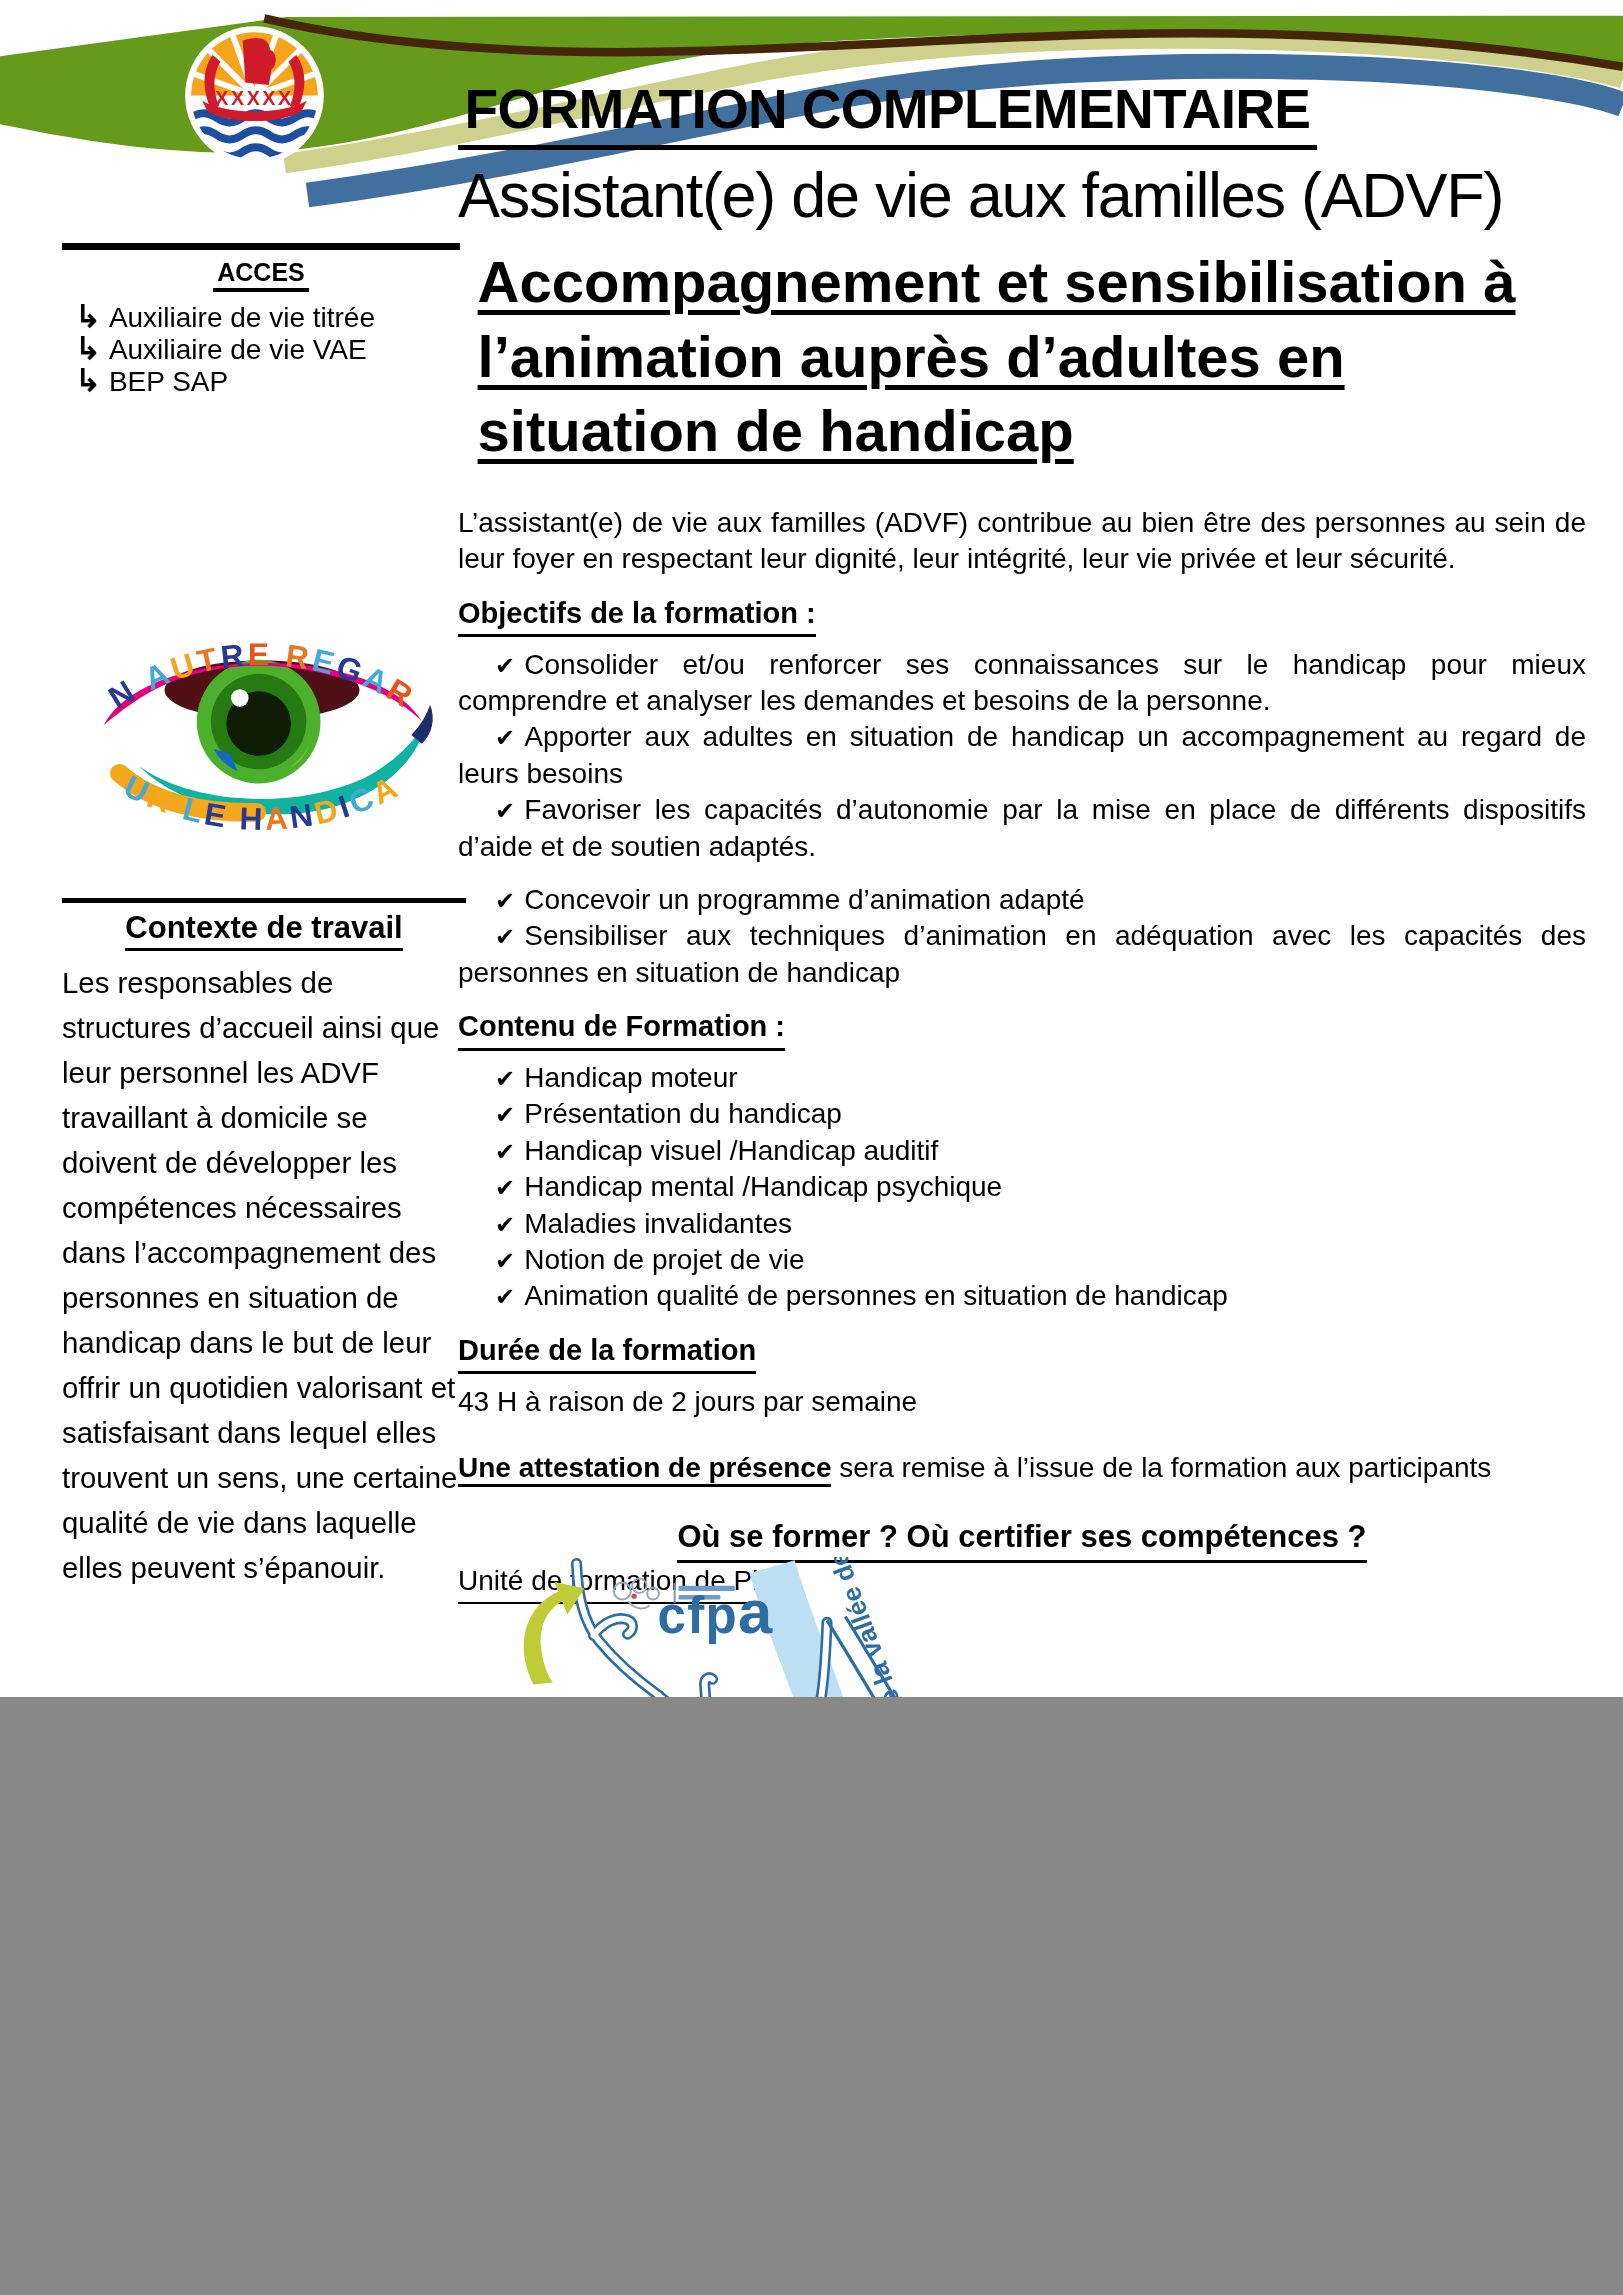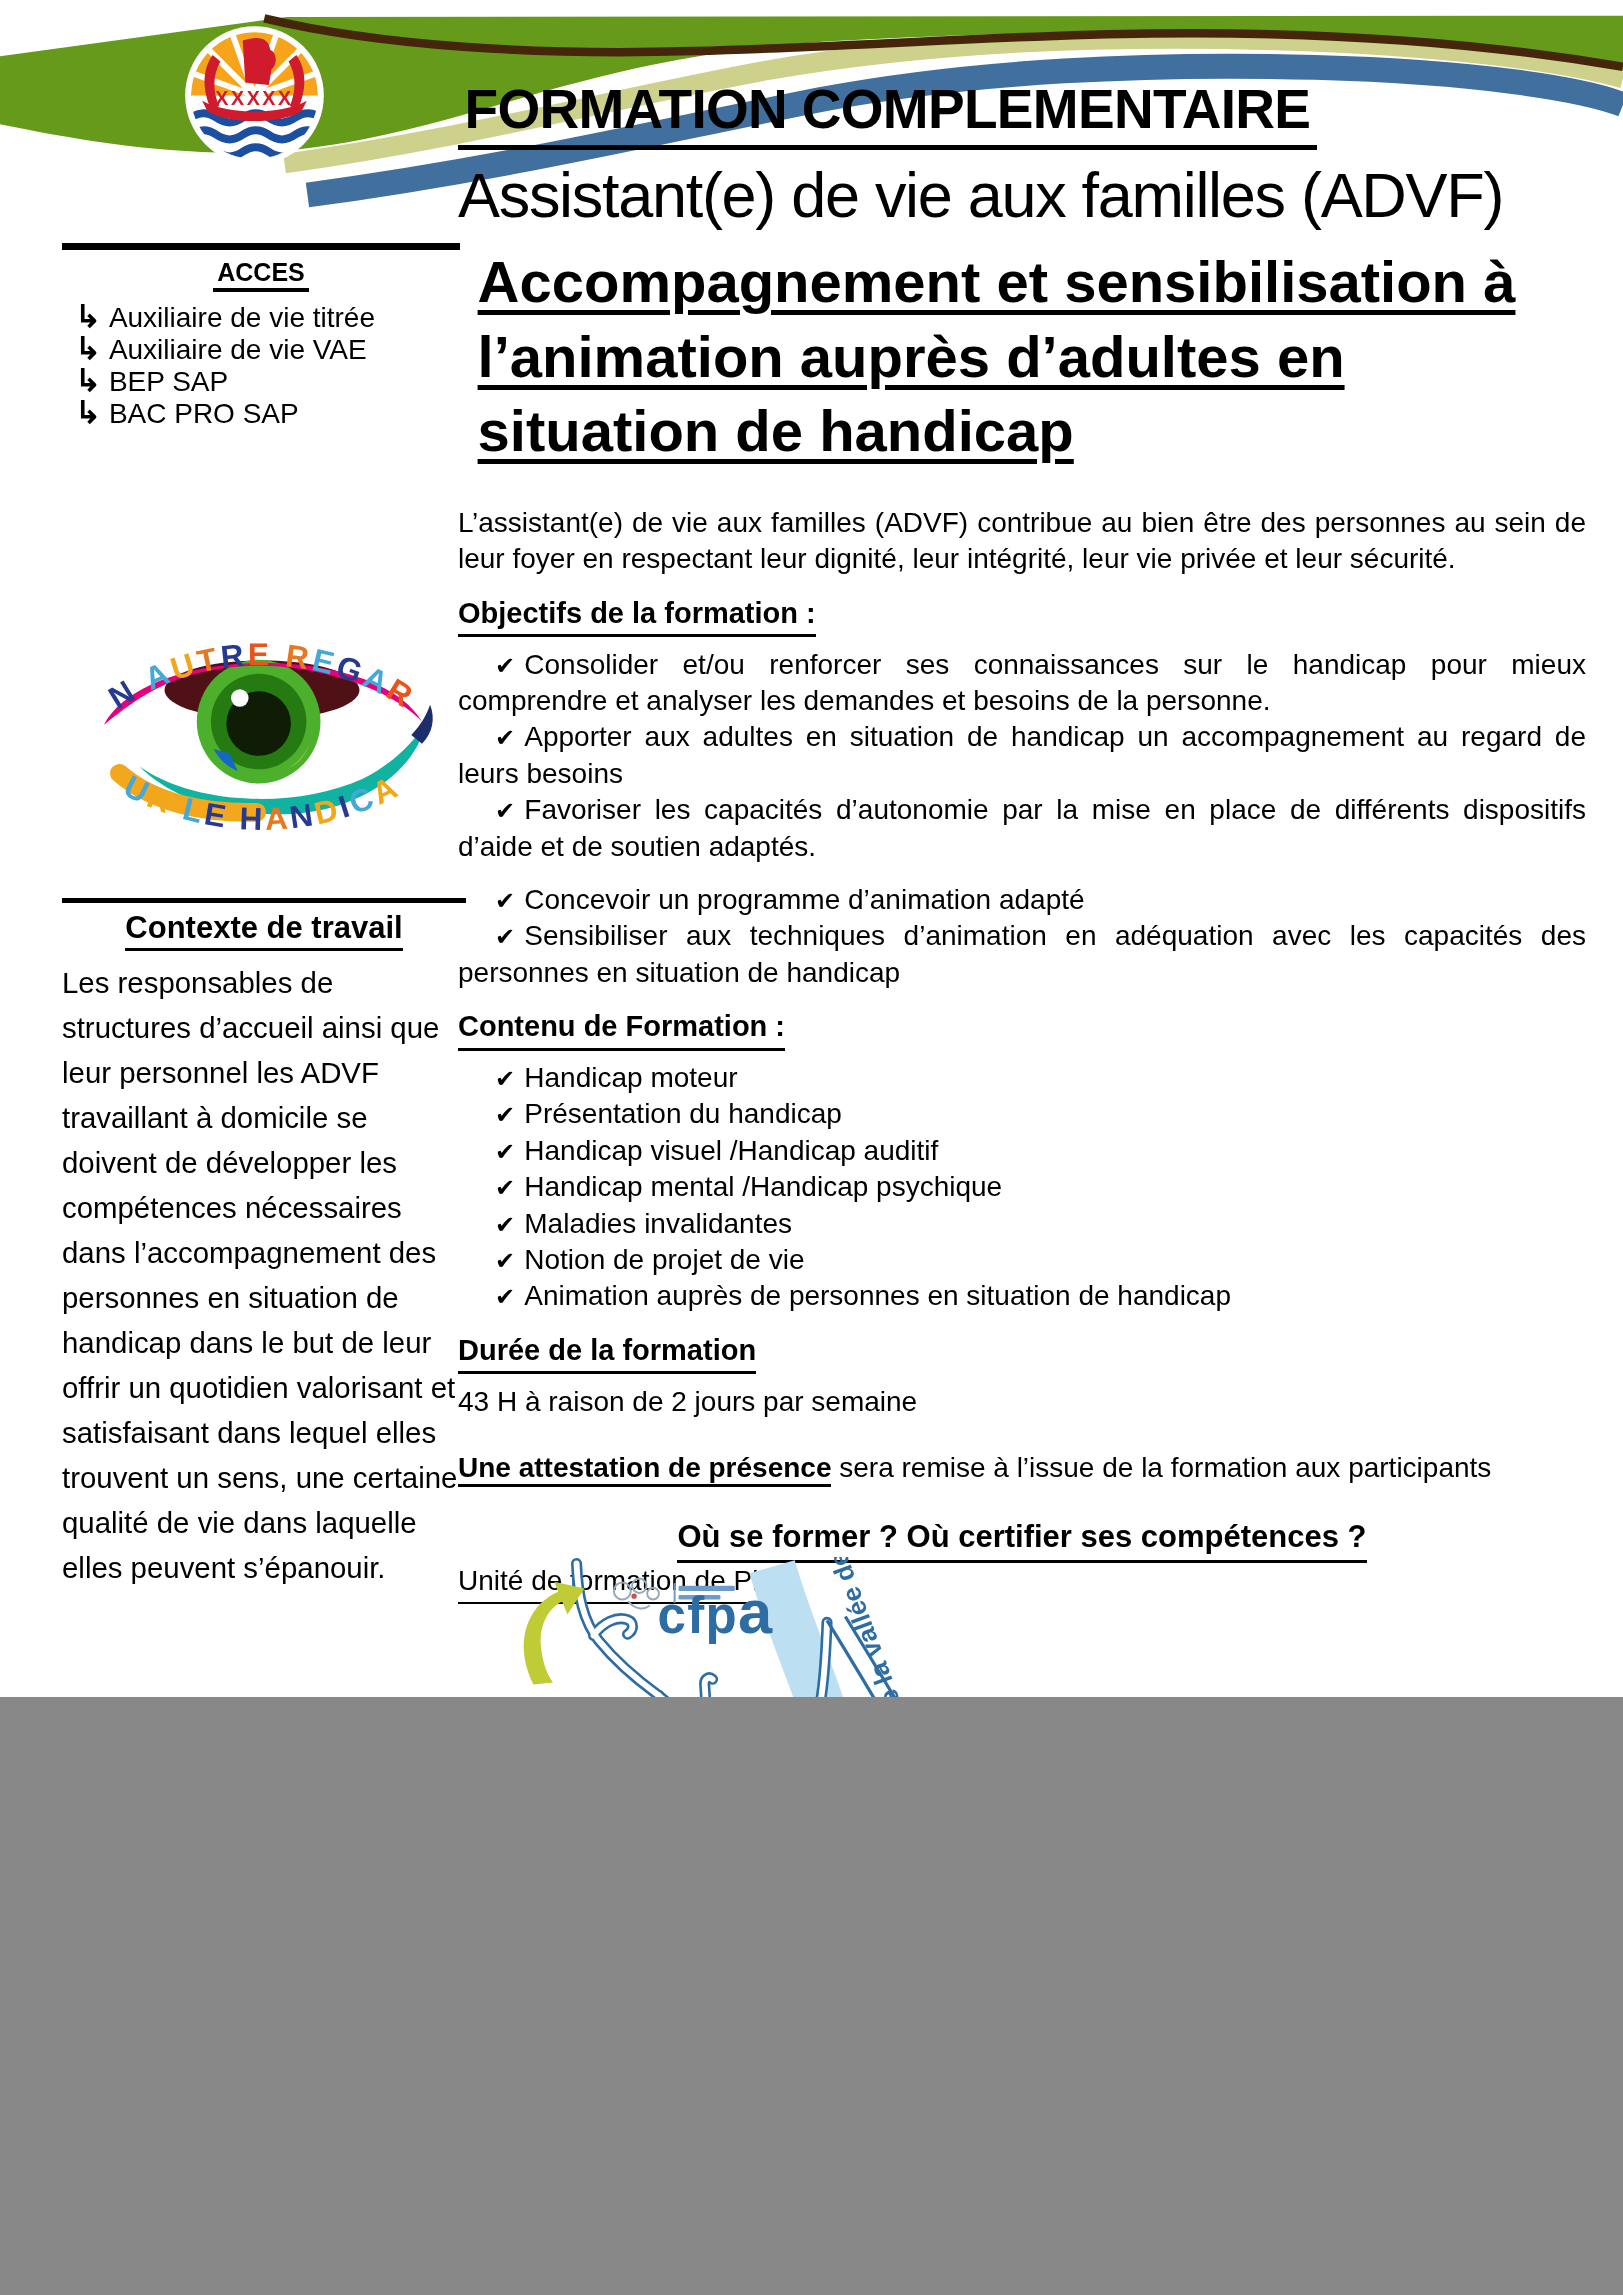--- a/index.html
+++ b/index.html
@@ -96,21 +96,20 @@
     <div class="f-head">Accompagnement et sensibilisation à l’animation auprès d’adultes en situation de handicap</div>
   </div>
 
   <div class="acces">
     <div class="rule"></div>
     <span class="acces-title">ACCES</span>
     <div class="acces-list">
       <div class="acces-item"><span class="hook">↳</span><span>Auxiliaire de vie titrée</span></div>
       <div class="acces-item"><span class="hook">↳</span><span>Auxiliaire de vie VAE</span></div>
       <div class="acces-item"><span class="hook">↳</span><span>BEP SAP</span></div>
-      <div class="acces-item"><span class="hook">↳</span><span>BAC PRO SAP</span></div>
     </div>
   </div>
 
   <svg class="eye" width="364" height="277" viewBox="0 0 540 412">
     <defs>
       <path id="arcTop" d="M 45,205 A 380,380 0 0 1 495,205" fill="none"></path>
       <path id="arcBot" d="M 58,320 A 430,430 0 0 0 482,320" fill="none"></path>
     </defs>
     <ellipse cx="270" cy="168" rx="145" ry="44" fill="#4f1016"></ellipse>
     <g>
@@ -150,21 +149,21 @@
     <p class="b-item just"><span class="check">✔</span><span>Concevoir un programme d’animation adapté</span></p>
     <p class="b-item just"><span class="check">✔</span><span>Sensibiliser aux techniques d’animation en adéquation avec les capacités des personnes en situation de handicap</span></p>
 
     <div><span class="h4">Contenu de Formation :</span></div>
     <p class="b-item"><span class="check">✔</span><span>Handicap moteur</span></p>
     <p class="b-item"><span class="check">✔</span><span>Présentation du handicap</span></p>
     <p class="b-item"><span class="check">✔</span><span>Handicap visuel /Handicap auditif</span></p>
     <p class="b-item"><span class="check">✔</span><span>Handicap mental /Handicap psychique</span></p>
     <p class="b-item"><span class="check">✔</span><span>Maladies invalidantes</span></p>
     <p class="b-item"><span class="check">✔</span><span>Notion de projet de vie</span></p>
-    <p class="b-item"><span class="check">✔</span><span>Animation auprès de personnes en situation de handicap</span></p>
+    <p class="b-item"><span class="check">✔</span><span>Animation qualité de personnes en situation de handicap</span></p>
 
     <div><span class="h4">Durée de la formation</span></div>
     <p>43 H à raison de 2 jours par semaine</p>
 
     <p style="margin-top:30px;"><span class="lead-u">Une attestation de présence</span><span> sera remise à l’issue de la formation aux participants</span></p>
 
     <div class="ou"><span>Où se former ? Où certifier ses compétences ?</span></div>
 
     <p class="unite"><span>Unité de formation de Pirae</span></p>
   </div>

